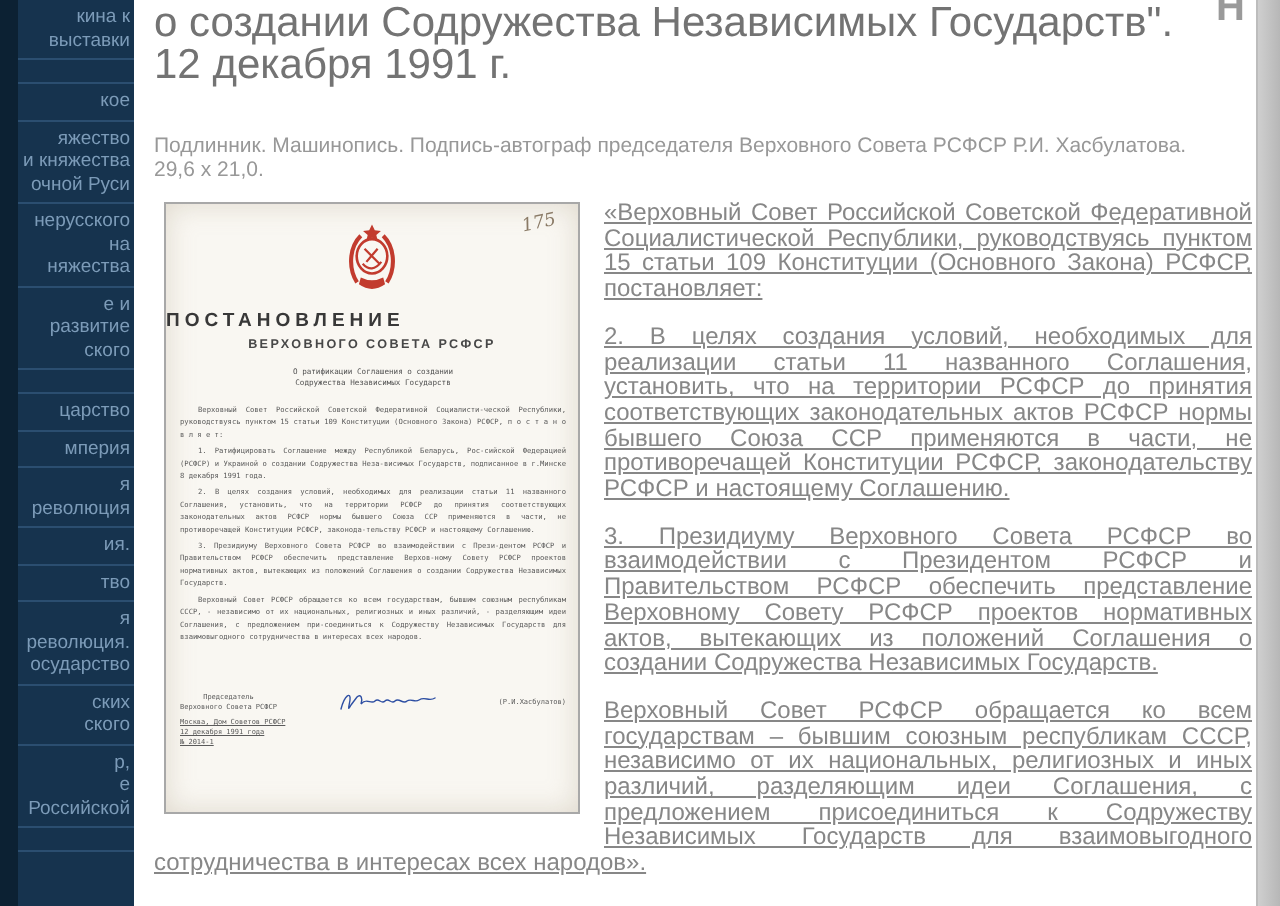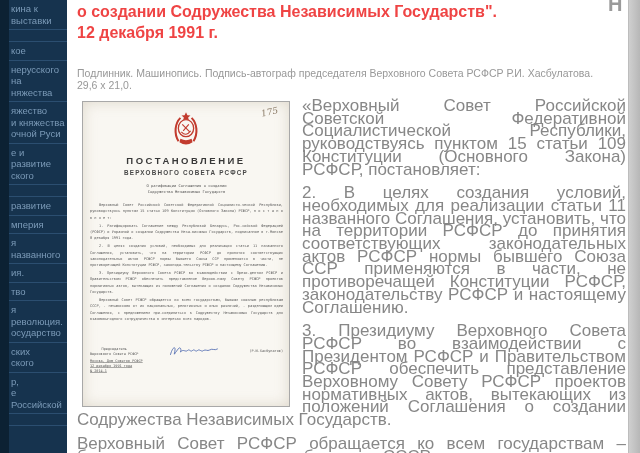--- a/index.html
+++ b/index.html
@@ -2,53 +2,53 @@
 <html><head>
 <meta charset="utf-8">
 <style>
   * { margin:0; padding:0; box-sizing:border-box; }
   html,body { width:640px; height:453px; overflow:hidden; background:#fff;
     font-family:"Liberation Sans","DejaVu Sans",sans-serif; }
   .stage { position:relative; width:640px; height:453px; overflow:hidden; background:#fff; }
 
   
   .sidebar { position:absolute; left:0; top:0; width:67px; height:100%;
-    background:#16334e; overflow:hidden; }
+    background:#16334e; overflow:hidden;text-align:right; }
   .sb-edge { position:absolute; left:0; top:0; width:9px; height:100%; background:#0c2133; }
   .sb-items { margin-left:9px; }
   .s-item { padding:3px 2px 3px 2px; border-bottom:1px solid #2b4e70;
     color:#7c9bb8; font-size:9.5px; line-height:11.5px; white-space:pre-line;
     cursor:pointer; overflow:hidden; }
   .s-item.blank { height:12px; }
 
   
   .right-strip { position:absolute; right:0; top:0; width:12px; height:100%;
     background:linear-gradient(90deg,#cfcfcf,#b7b7b7); border-left:1px solid #bdbdbd; }
   .bg-letter { position:absolute; left:608px; top:-7px; font-size:20px; font-weight:700;
     color:#9a9a9a; letter-spacing:1px; }
 
   
   .main { position:absolute; left:77px; top:0; width:549px; }
-  h1.page-title { font-size:16px; line-height:21px; font-weight:700; color:#ef4444;
+  h1.page-title { font-size:21px; line-height:21px; font-weight:400; color:#737373;
     white-space:pre-line; margin-top:1px; }
   .meta { margin-top:25px; font-size:10.5px; line-height:11.5px; color:#989898; }
   .meta b { color:#8a8a8a; }
 
   .content { margin-top:9px; }
-  .content p.art { text-align:justify; font-size:17px; line-height:12.7px;
-    color:#878787; margin:0 0 11px 0; }
+  .content p.art { text-align:justify; font-size:12px; line-height:12.7px;
+    color:#878787; margin:0 0 11px 0;text-decoration:underline; }
 
   
   .doc { float:left; width:208px; height:306px; margin:1px 12px 6px 5px;
     border:1px solid #a8a8a8; background:#f9f7f2; position:relative;
     box-shadow:inset 0 0 14px rgba(175,160,135,.35); overflow:hidden; }
   .d-num { position:absolute; top:5px; right:11px; font-family:"DejaVu Serif",serif;
     font-style:italic; font-size:9px; color:#8a7a66; transform:rotate(-12deg); }
   .d-emblem { position:absolute; top:9px; left:50%; transform:translateX(-50%); }
-  .d-t1 { position:absolute; top:53px; left:0; width:100%; text-align:center;
+  .d-t1 { position:absolute; top:53px; left:0; width:100%; 
     font-size:9.5px; font-weight:700; letter-spacing:2.5px; color:#383838; }
   .d-t2 { position:absolute; top:67px; left:0; width:100%; text-align:center;
     font-size:6.3px; font-weight:700; letter-spacing:1.2px; color:#474747; }
   .d-scaled { position:absolute; top:81px; left:7px; width:386px;
     transform:scale(.5); transform-origin:0 0;
     font-family:"DejaVu Sans Mono",monospace; color:#5a5a5a; }
   .d-sub { text-align:center; font-size:7.6px; line-height:11px; white-space:pre-line;
     margin-bottom:16px; color:#525252; }
   .d-p { font-size:7.2px; line-height:12.4px; text-align:justify;
     text-indent:18px; margin-bottom:4px; }
@@ -64,32 +64,32 @@
 
 <div class="stage">
 
   <aside class="sidebar">
     <div class="sb-edge"></div>
     <div class="sb-items">
       <div class="s-item">кина к
 выставки</div>
       <div class="s-item blank"></div>
       <div class="s-item">кое</div>
+      <div class="s-item">яжество
+и княжества
+очной Руси</div>
       <div class="s-item">нерусского
 на
 няжества</div>
-      <div class="s-item">яжество
-и княжества
-очной Руси</div>
       <div class="s-item">е и развитие
 ского</div>
       <div class="s-item blank"></div>
-      <div class="s-item">развитие</div>
+      <div class="s-item">царство</div>
       <div class="s-item">мперия</div>
-      <div class="s-item">я названного</div>
+      <div class="s-item">я революция</div>
       <div class="s-item">ия.</div>
       <div class="s-item">тво</div>
       <div class="s-item">я революция.
 осударство</div>
       <div class="s-item">ских
 ского</div>
       <div class="s-item">р,
 е Российской</div>
       <div class="s-item blank"></div>
 

